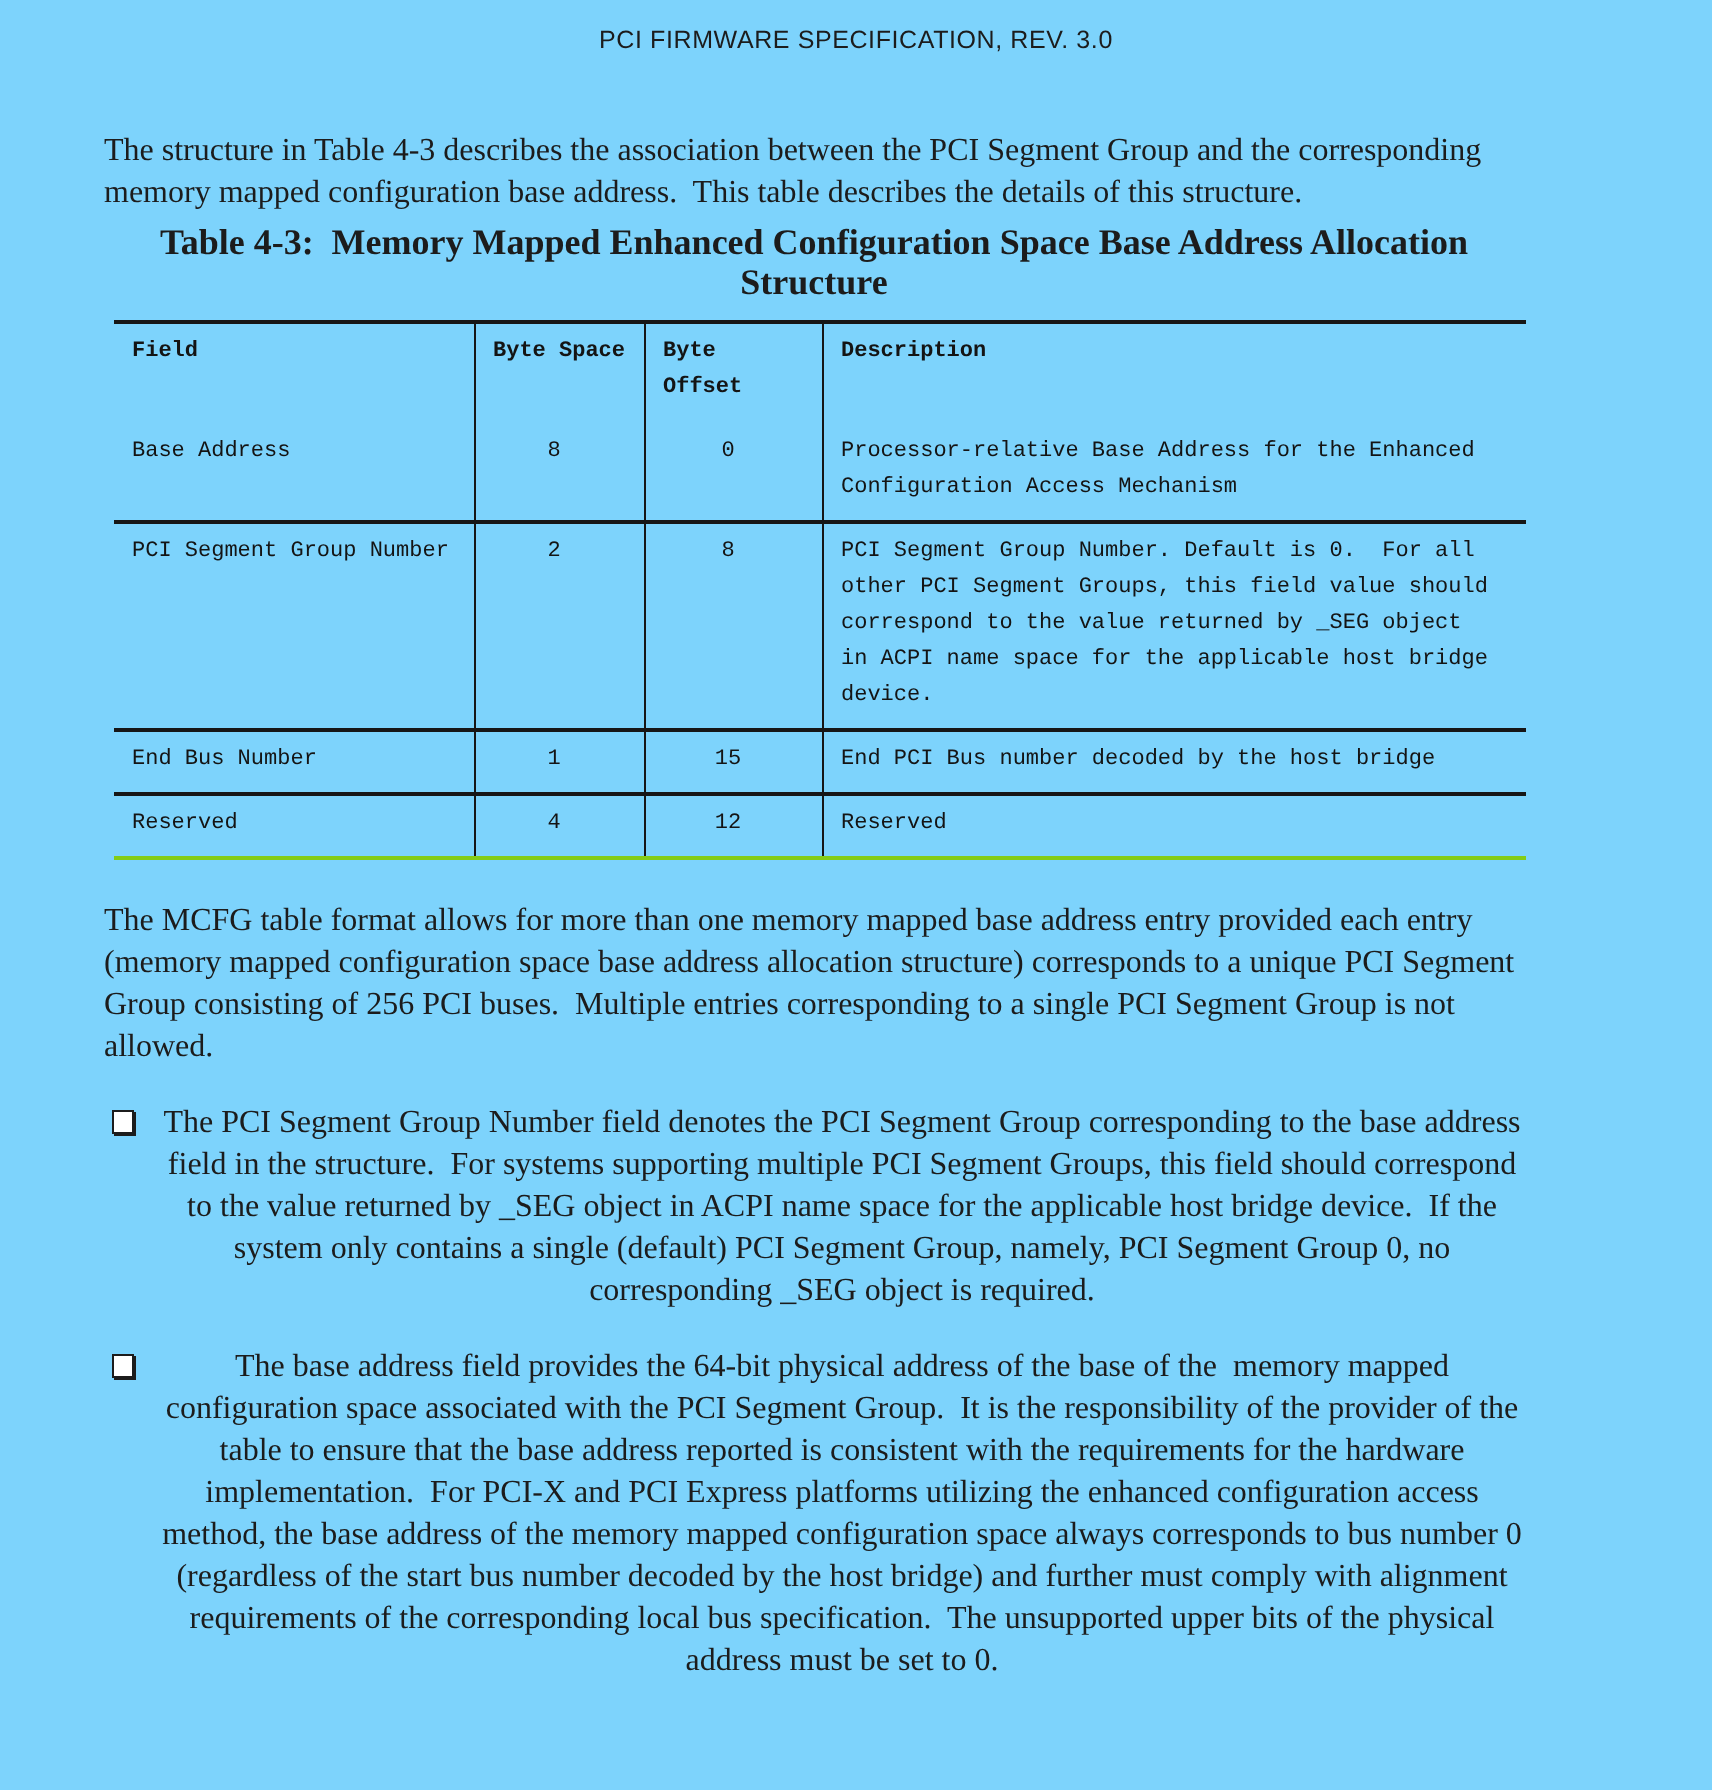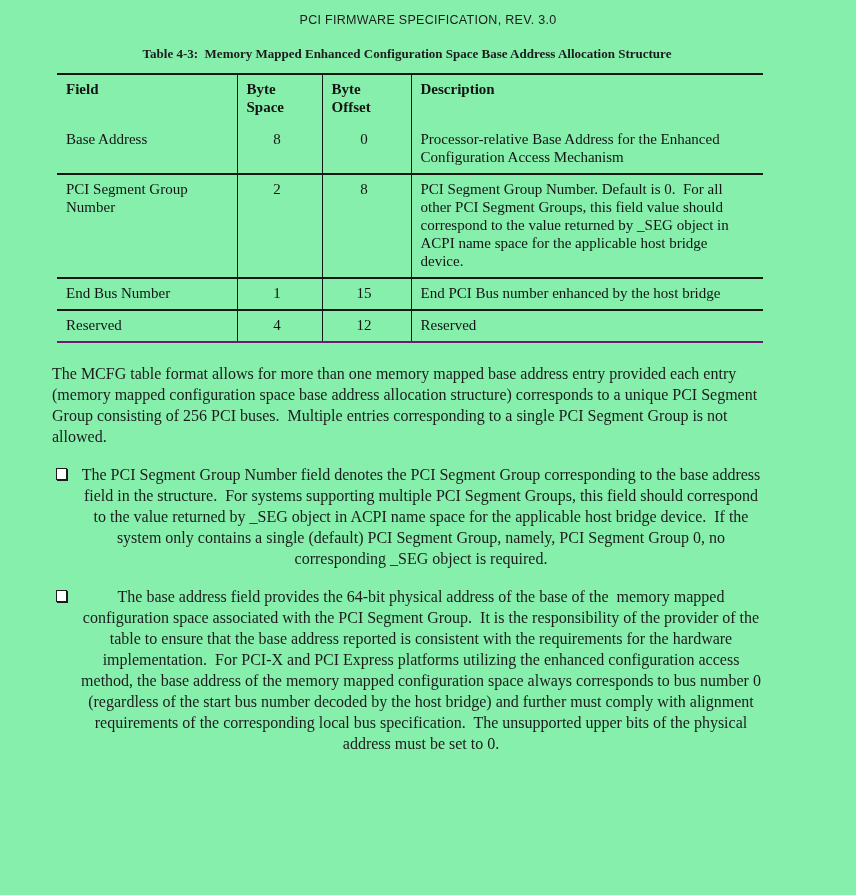--- a/index.html
+++ b/index.html
@@ -1,21 +1,21 @@
 <!DOCTYPE html>
 <html><head>
 <meta charset="utf-8">
 <style>
   * { margin: 0; padding: 0; box-sizing: border-box; }
   html, body { background: #ffffff; }
   .page {
     position: relative;
     width: 856px;
     height: 895px;
-    background: #86efac;
+    background: #7dd3fc;
     color: #1c1c1c;
     overflow: hidden;
     font-family: "Liberation Serif", serif;
   }
   .running-header {
     padding-top: 13px;
     text-align: center;
     font-family: "Liberation Sans", sans-serif;
     font-size: 12.5px;
     letter-spacing: 0.3px;
@@ -27,39 +27,39 @@
   }
   .body-text {
     font-family: "Liberation Serif", serif;
     font-size: 16px;
     line-height: 21px;
     white-space: pre-wrap;
     color: #1c1c1c;
   }
   .intro { margin-top: 38px; }
   .table-caption {
-    margin: 17px auto 0 auto;
+    margin: 4px auto 0 auto;
     max-width: 665px;
     text-align: center;
     font-family: "Liberation Serif", serif;
     font-weight: bold;
-    font-size: 13px;
+    font-size: 18px;
     line-height: 20px;
     white-space: pre-wrap;
   }
   table.spec-table {
     margin-left: 5px;
     margin-top: 9px;
     width: 706px;
     border-collapse: collapse;
     table-layout: fixed;
     border-top: 2px solid #161616;
-    border-bottom: 2px solid #701a75;
-    font-family: Liberation Serif, serif;
-    font-size: 15px;
+    border-bottom: 2px solid #84cc16;
+    font-family: Liberation Mono, monospace;
+    font-size: 11px;
     line-height: 18px;
     color: #141414;
   }
   table.spec-table tr { border-bottom: 2px solid #161616; }
   table.spec-table tr:last-child { border-bottom: none; }
   table.spec-table th, table.spec-table td {
     vertical-align: top;
     text-align: left;
     padding: 5px 8px 7px 9px;
     white-space: pre-wrap;
@@ -93,20 +93,21 @@
 </style>
 </head>
 <body>
 
 <div class="page">
 
   <div class="running-header">PCI FIRMWARE SPECIFICATION, REV. 3.0</div>
 
   <div class="content">
 
+    <p class="body-text intro">The structure in Table 4-3 describes the association between the PCI Segment Group and the corresponding memory mapped configuration base address.  This table describes the details of this structure.</p>
 
     <div class="table-caption">Table 4-3:  Memory Mapped Enhanced Configuration Space Base Address Allocation Structure</div>
 
     <table class="spec-table">
       <colgroup>
         <col style="width:180px">
         <col style="width:85px">
         <col style="width:89px">
         <col style="width:352px">
       </colgroup>
@@ -128,21 +129,21 @@
         <tr>
           <td>PCI Segment Group Number</td>
           <td class="num">2</td>
           <td class="num">8</td>
           <td class="desc">PCI Segment Group Number. Default is 0.  For all other PCI Segment Groups, this field value should correspond to the value returned by _SEG object in ACPI name space for the applicable host bridge device.</td>
         </tr>
         <tr>
           <td>End Bus Number</td>
           <td class="num">1</td>
           <td class="num">15</td>
-          <td class="desc">End PCI Bus number enhanced by the host bridge</td>
+          <td class="desc">End PCI Bus number decoded by the host bridge</td>
         </tr>
         <tr>
           <td>Reserved</td>
           <td class="num">4</td>
           <td class="num">12</td>
           <td class="desc">Reserved</td>
         </tr>
       </tbody>
     </table>
 

